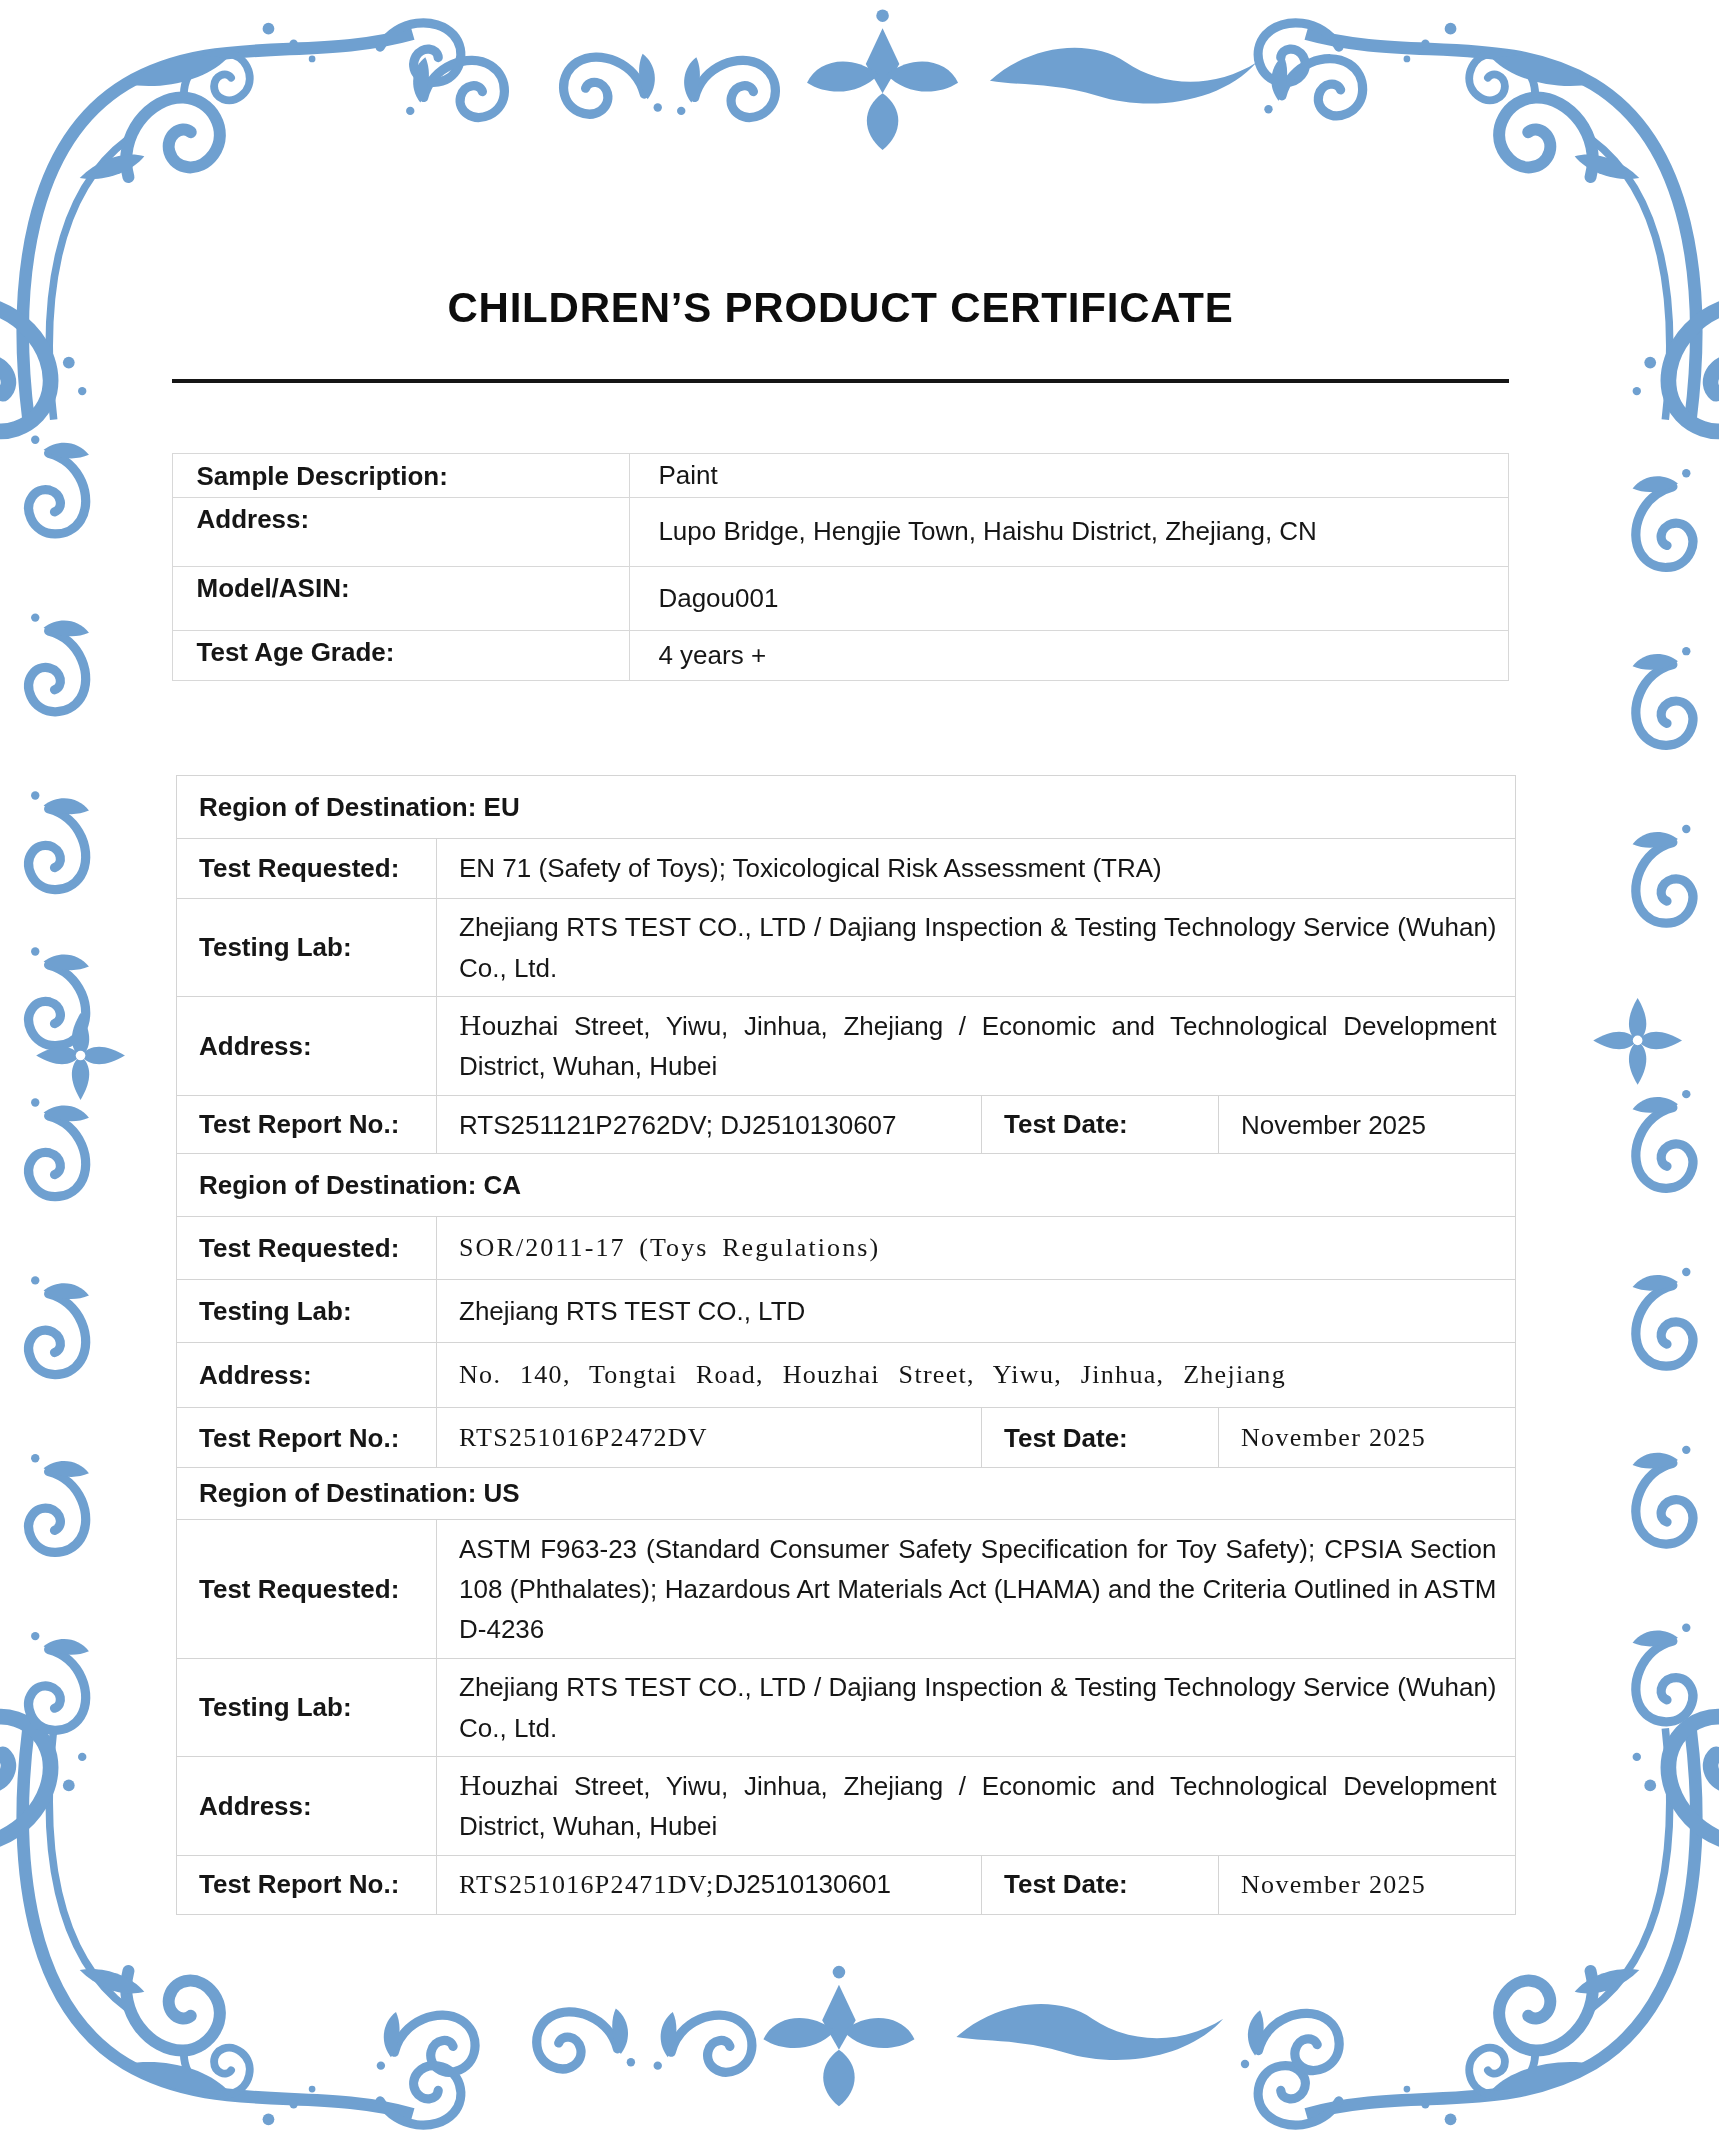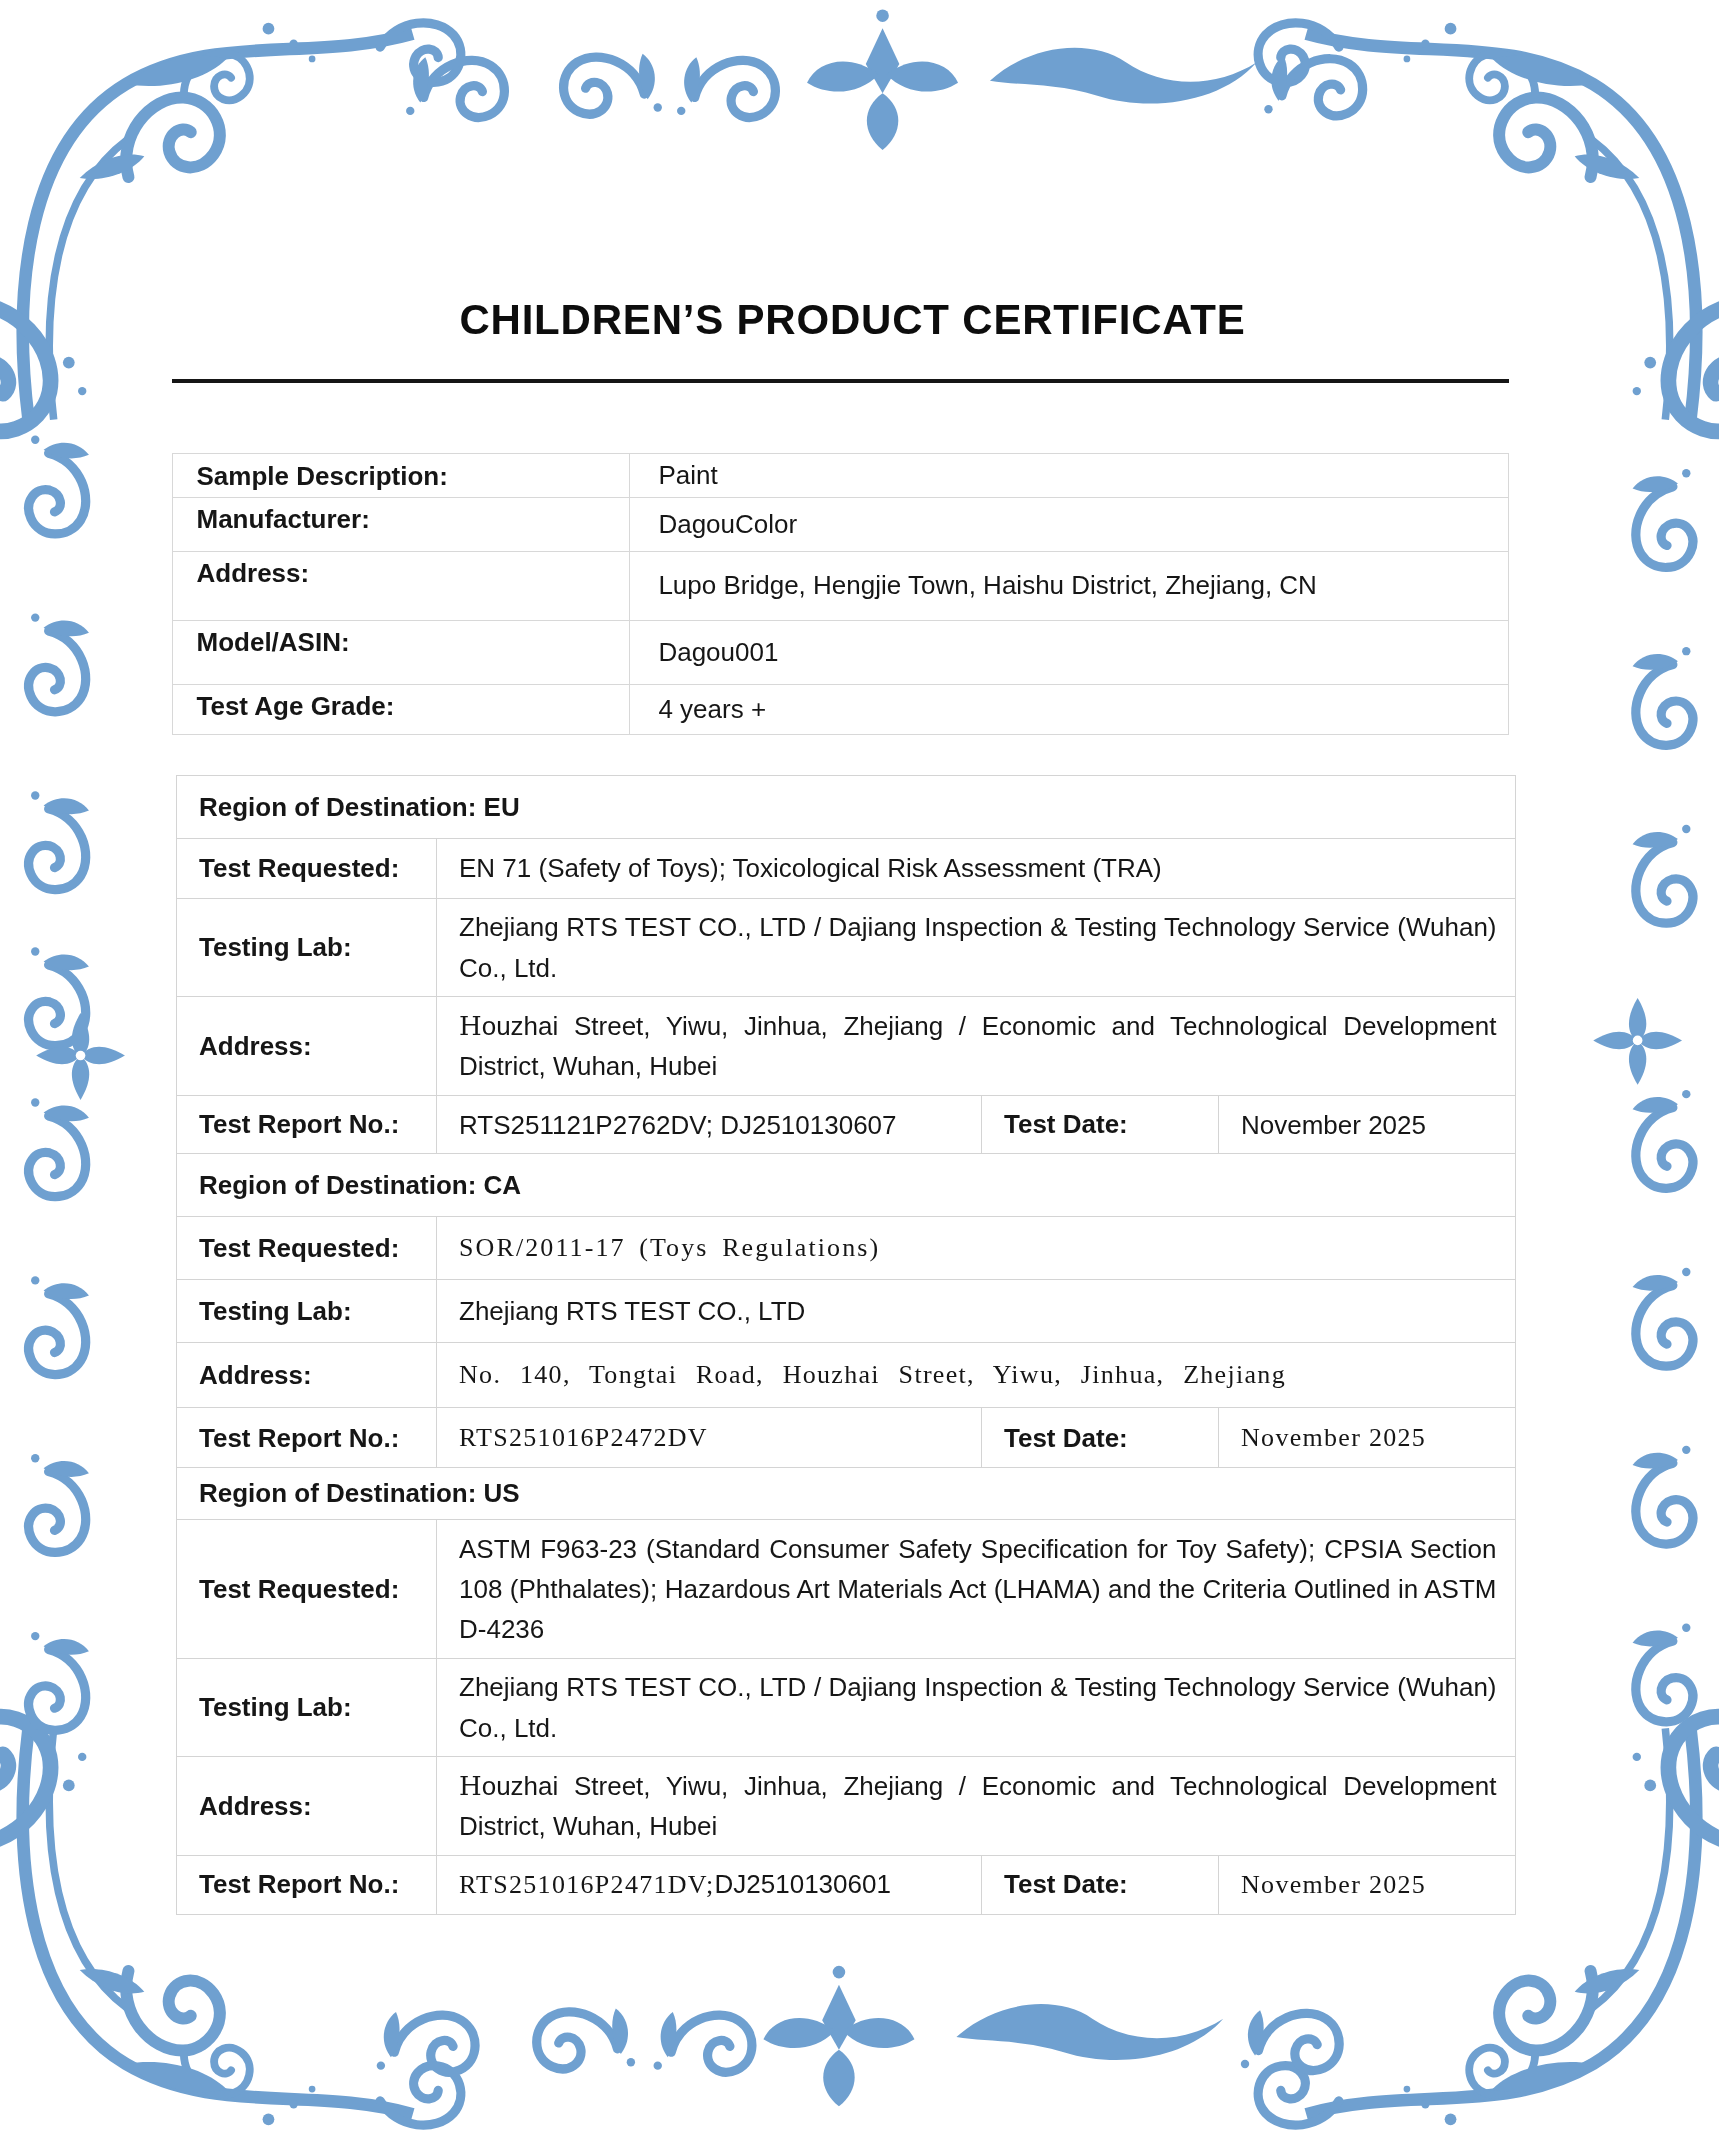--- a/index.html
+++ b/index.html
@@ -8,21 +8,21 @@
     position:relative; width:1719px; height:2148px; background:#ffffff;
     font-family:"Liberation Sans", sans-serif; color:#141414; overflow:hidden;
   }
   .border-art { position:absolute; left:0; top:0; width:1719px; height:2148px; pointer-events:none; }
 
   .date {
     position:absolute; top:193px; left:172px; width:1332px;
     text-align:right; font-size:26px; color:#1d1d1d;
   }
   .title {
-    position:absolute; top:284px; left:172px; width:1337px; margin:12px;
+    position:absolute; top:284px; left:172px; width:1337px; margin:0;
     text-align:center; font-size:42px; font-weight:bold; letter-spacing:0.8px; color:#0d0d0d;
   }
   .rule { position:absolute; top:379px; left:172px; width:1337px; height:4.2px; background:#161616; }
 
   table { border-collapse:collapse; background:#ffffff; }
   td { font-size:26px; color:#161616;margin-left:32px; }
 
   
   .sample-table { position:absolute; top:453px; left:172px; width:1337px; border:1.7px solid #b3b3b3; }
   .sample-table td { border:0.8px solid #d8d8d8; }
@@ -134,24 +134,20 @@
 
   <h1 class="title">CHILDREN’S PRODUCT CERTIFICATE</h1>
   <div class="rule"></div>
 
   <table class="sample-table">
     <tbody>
         <tr style="height:40px">
       <td class="lbl">Sample Description:</td>
       <td class="val">Paint</td>
     </tr>
-    <tr style="height:54px">
-      <td class="lbl">Manufacturer:</td>
-      <td class="val">DagouColor</td>
-    </tr>
     <tr style="height:69px">
       <td class="lbl">Address:</td>
       <td class="val">Lupo Bridge, Hengjie Town, Haishu District, Zhejiang, CN</td>
     </tr>
     <tr style="height:64px">
       <td class="lbl">Model/ASIN:</td>
       <td class="val">Dagou001</td>
     </tr>
     <tr style="height:50px">
       <td class="lbl">Test Age Grade:</td>

